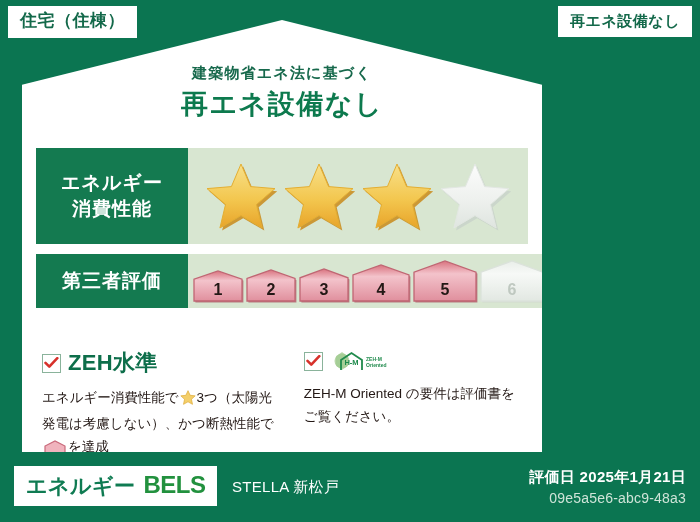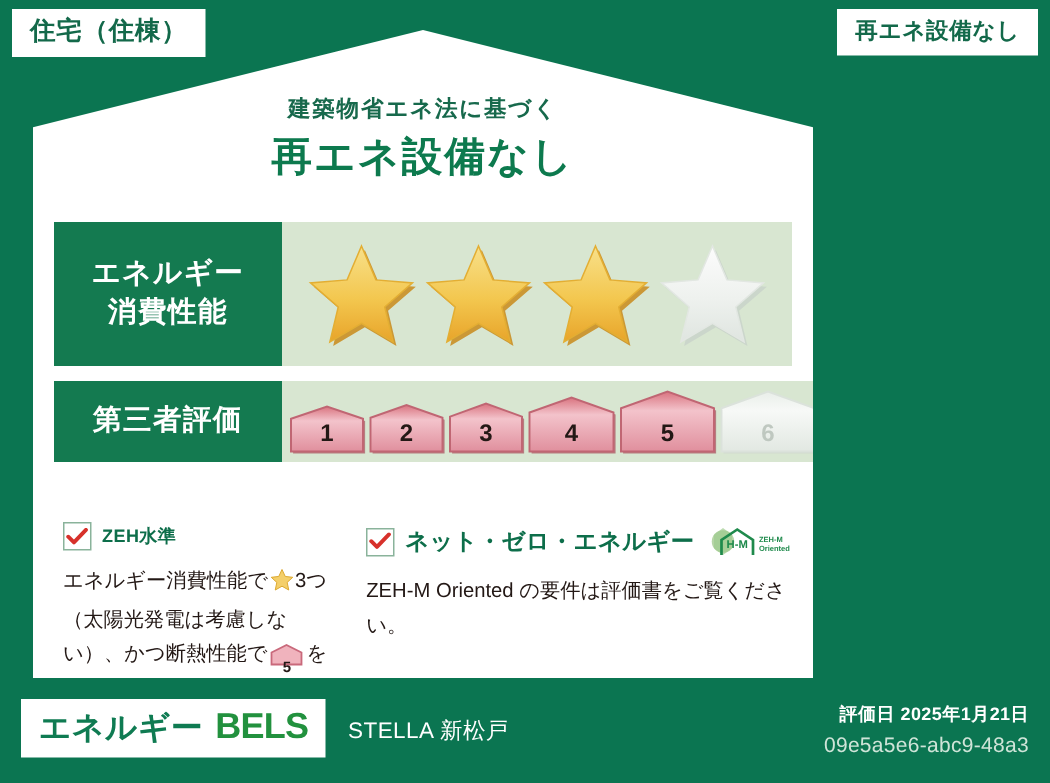--- a/index.html
+++ b/index.html
@@ -145,21 +145,21 @@
   .check-box {
     width: 19px; height: 19px;
     border: 1px solid #8ab39b;
     background: #fff;
     display: flex; align-items: center; justify-content: center;
     flex: 0 0 auto;
   }
   .check-box svg { display: block; }
   .info-title {
     color: #0d6e4a;
-    font-size: 12px;
+    font-size: 22px;
     font-weight: bold;
     letter-spacing: 0.3px;
     white-space: nowrap;
   }
   .info-title.small { font-size: 15.5px; }
   .zeh-logo { margin-left: 2px; flex: 0 0 auto; display:flex; align-items:center;}
   .info-text {
     color: #231815;
     font-size: 13.5px;
     line-height: 1.72;
@@ -194,21 +194,21 @@
     position: absolute;
     left: 232px; top: 24px;
     color: #ffffff; font-size: 15px; letter-spacing: 0.3px;
   }
   .eval {
     position: absolute;
     right: 14px; top: 14px;
     text-align: right;
   }
   .eval-date {
-    color: #ffffff; font-size: 12px; font-weight: bold; letter-spacing: 0.3px;
+    color: #ffffff; font-size: 15px; font-weight: bold; letter-spacing: 0.3px;
   }
   .eval-id {
     color: #cfe4d8; font-size: 14px; margin-top: 3px; letter-spacing: 0.2px;
   }
 </style>
 </head>
 <body>
 
 <div class="tag tag-left">
   <span>住宅（住棟）</span>
@@ -411,21 +411,20 @@
         </div>
       </div>
 
       <div class="info-col right">
         <div class="info-head">
           <span class="check-box">
             <svg width="15" height="12" viewBox="0 0 15 12">
               <path d="M1.5 5.8 L5.3 9.6 L13.3 1.2" fill="none" stroke="#d7312b" stroke-width="2.6" stroke-linecap="round" stroke-linejoin="round"></path>
             </svg>
           </span>
-          <span class="info-title small">ネット・ゼロ・エネルギー</span>
           <span class="zeh-logo">
             <svg width="56" height="26" viewBox="0 0 56 26">
               <g opacity="0.75">
                 <circle cx="10" cy="13" r="7.5" fill="#9ec88a"></circle>
                 <path d="M10 4 L16 8.5 L16 17.5 L10 22 L4 17.5 L4 8.5 Z" fill="#7fb96a" opacity="0.7"></path>
               </g>
               <path d="M9 22 L9 12 L19.5 5 L30 12 L30 22" fill="none" stroke="#1f8a4c" stroke-width="1.8"></path>
               <text x="19.5" y="17" font-family="'Liberation Sans',sans-serif" font-size="7.5" font-weight="bold" fill="#1f8a4c" text-anchor="middle">H-M</text>
               <text x="34" y="13" font-family="'Liberation Sans',sans-serif" font-size="5" font-weight="bold" fill="#1f8a4c">ZEH-M</text>
               <text x="34" y="19" font-family="'Liberation Sans',sans-serif" font-size="5" font-weight="bold" fill="#1f8a4c">Oriented</text>

